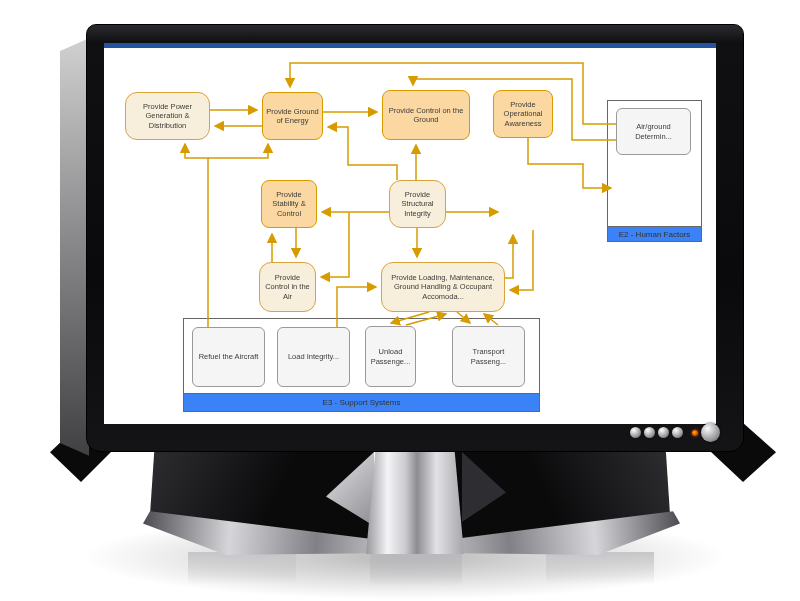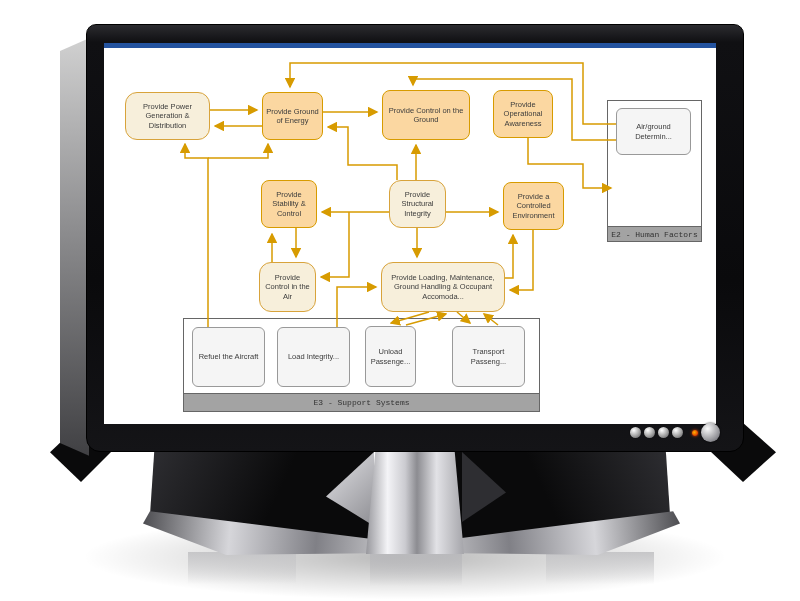--- a/index.html
+++ b/index.html
@@ -62,21 +62,21 @@
 
   
   .wires{position:absolute;left:0;top:0;width:800px;height:601px;z-index:5;pointer-events:none;}
   .node{position:absolute;z-index:6;box-sizing:border-box;display:flex;align-items:center;justify-content:center;
     text-align:center;font-size:7.5px;line-height:1.25;color:#3c3c3c;padding:2px 3px;}
   .node.orange{background:var(--orange_fill,#FBD7A1);border:1.5px solid var(--orange_border,#D79B00);border-radius:8px;}
   .node.cream{background:var(--cream_fill,#F7EFDB);border:1.5px solid var(--cream_border,#D8A33B);border-radius:12px;}
   .node.gray{background:var(--gray_fill,#F5F5F5);border:1px solid var(--gray_border,#999);border-radius:6px;}
   .group{position:absolute;z-index:4;background:#fff;border:1.5px solid var(--group_border,#666);box-sizing:border-box;}
   .group-label{position:absolute;left:0;right:0;bottom:0;border-top:1.5px solid var(--group_border,#666);
-    display:flex;align-items:center;justify-content:center;font-size:8px;color:#333;background:#a3a3a3;font-family:Liberation Mono, monospace;}
+    display:flex;align-items:center;justify-content:center;font-size:8px;color:#333;background:#3b82f6;}
 </style>
 </head>
 <body>
 
 <div id="scene">
 
   <div class="floor-shadow"></div>
   <div class="foot foot-left"></div>
   <div class="foot foot-right"></div>
   <div class="foot foot-center"></div>
@@ -143,21 +143,20 @@
   <div class="group" style="left:183px;top:318px;width:357px;height:94px">
     <div class="group-label" style="height:17px">E3 - Support Systems</div>
   </div>
 
   <div class="node cream" style="left:125px;top:92px;width:85px;height:48px">Provide Power Generation &amp; Distribution</div>
   <div class="node orange" style="left:262px;top:92px;width:61px;height:48px">Provide Ground of Energy</div>
   <div class="node orange" style="left:382px;top:90px;width:88px;height:50px">Provide Control on the Ground</div>
   <div class="node orange" style="left:493px;top:90px;width:60px;height:48px">Provide Operational Awareness</div>
   <div class="node orange" style="left:261px;top:180px;width:56px;height:48px">Provide Stability &amp; Control</div>
   <div class="node cream" style="left:389px;top:180px;width:57px;height:48px">Provide Structural Integrity</div>
-  <div class="node orange" style="left:503px;top:182px;width:61px;height:48px">Provide a Controlled Environment</div>
   <div class="node cream" style="left:259px;top:262px;width:57px;height:50px">Provide Control in the Air</div>
   <div class="node cream" style="left:381px;top:262px;width:124px;height:50px">Provide Loading, Maintenance, Ground Handling &amp; Occupant Accomoda...</div>
   <div class="node gray" style="left:616px;top:108px;width:75px;height:47px">Air/ground Determin...</div>
   <div class="node gray" style="left:192px;top:327px;width:73px;height:60px">Refuel the Aircraft</div>
   <div class="node gray" style="left:277px;top:327px;width:73px;height:60px">Load Integrity...</div>
   <div class="node gray" style="left:365px;top:326px;width:51px;height:61px">Unload Passenge...</div>
   <div class="node gray" style="left:452px;top:326px;width:73px;height:61px">Transport Passeng...</div>
 
 </div>
 

